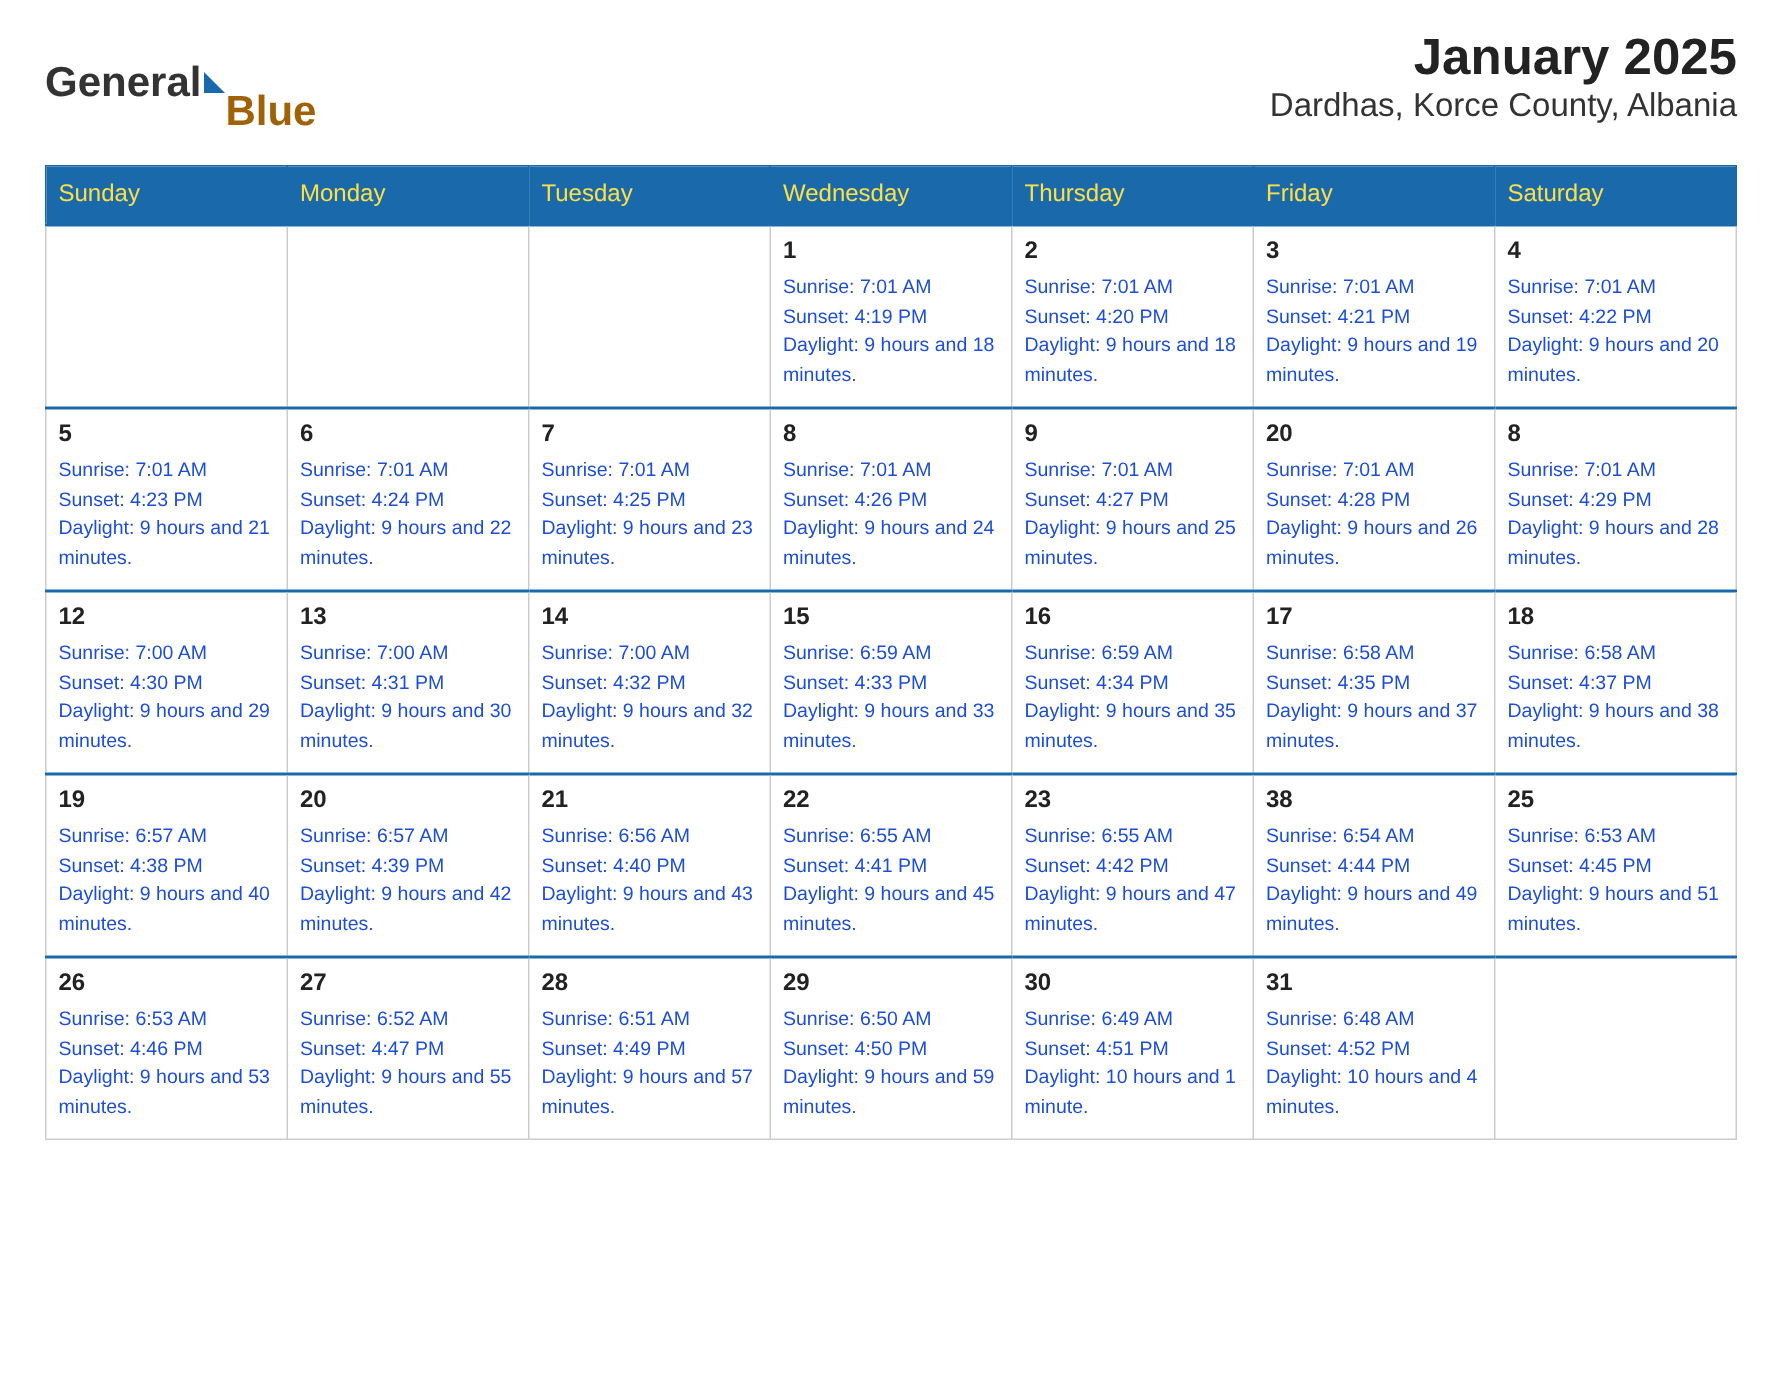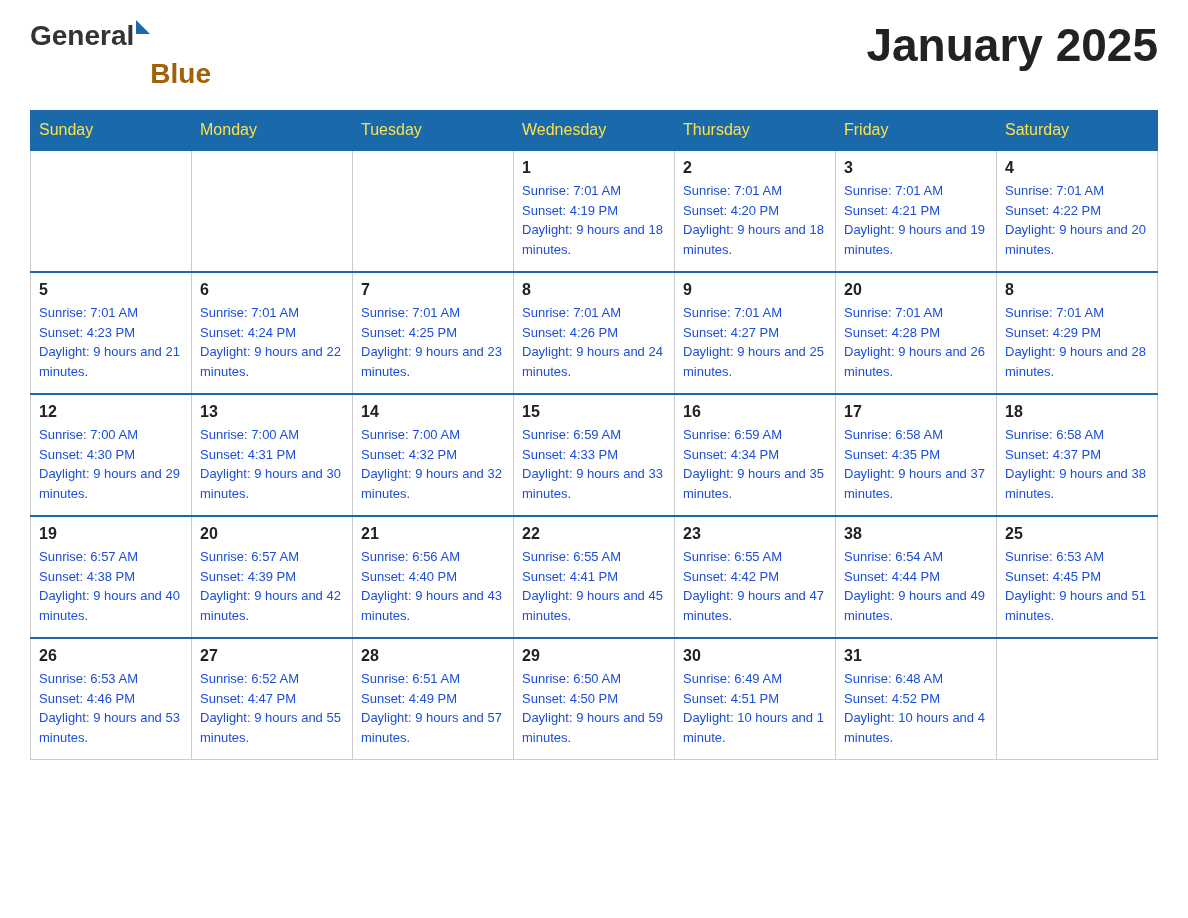--- a/index.html
+++ b/index.html
@@ -10,42 +10,42 @@
       color: #333;
     }
     .header {
       display: flex;
       justify-content: space-between;
       align-items: flex-start;
       margin-bottom: 20px;
     }
     .logo {
       display: flex;
-      align-items: flex-start;
+      align-items: center;
       font-size: 28px;
       font-weight: bold;
       color: #333;
     }
     .logo-general { color: #333; }
     .logo-blue { color: #a16207; margin-top: 38px; }
     .logo-triangle {
       display: inline-block;
       width: 0;
       height: 0;
       border-left: 14px solid #1a6aab;
       border-top: 14px solid transparent;
       border-bottom: 0px solid transparent;
       margin-left: 2px;
       vertical-align: middle;
     }
     .title-block {
       text-align: right;
     }
     .title-block h1 {
-      font-size: 46px;
+      font-size: 34px;
       font-weight: bold;
       color: #222;
       line-height: 1.1;
     }
     .title-block h2 {
       font-size: 22px;
       font-weight: normal;
       color: #333;
     }
     .calendar {
@@ -92,20 +92,21 @@
 
 <div class="header">
   <div class="logo">
     <span class="logo-general">General</span>
       <span class="logo-triangle"></span>
       <br>
     <span class="logo-blue">Blue</span>
   </div>
   <div class="title-block">
     <h1>January 2025</h1>
+    <h2>Dardhas, Korce County, Albania</h2>
   </div>
 </div>
 
 <table class="calendar">
   <thead>
     <tr>
     <th>Sunday</th>
         <th>Monday</th>
         <th>Tuesday</th>
         <th>Wednesday</th>

